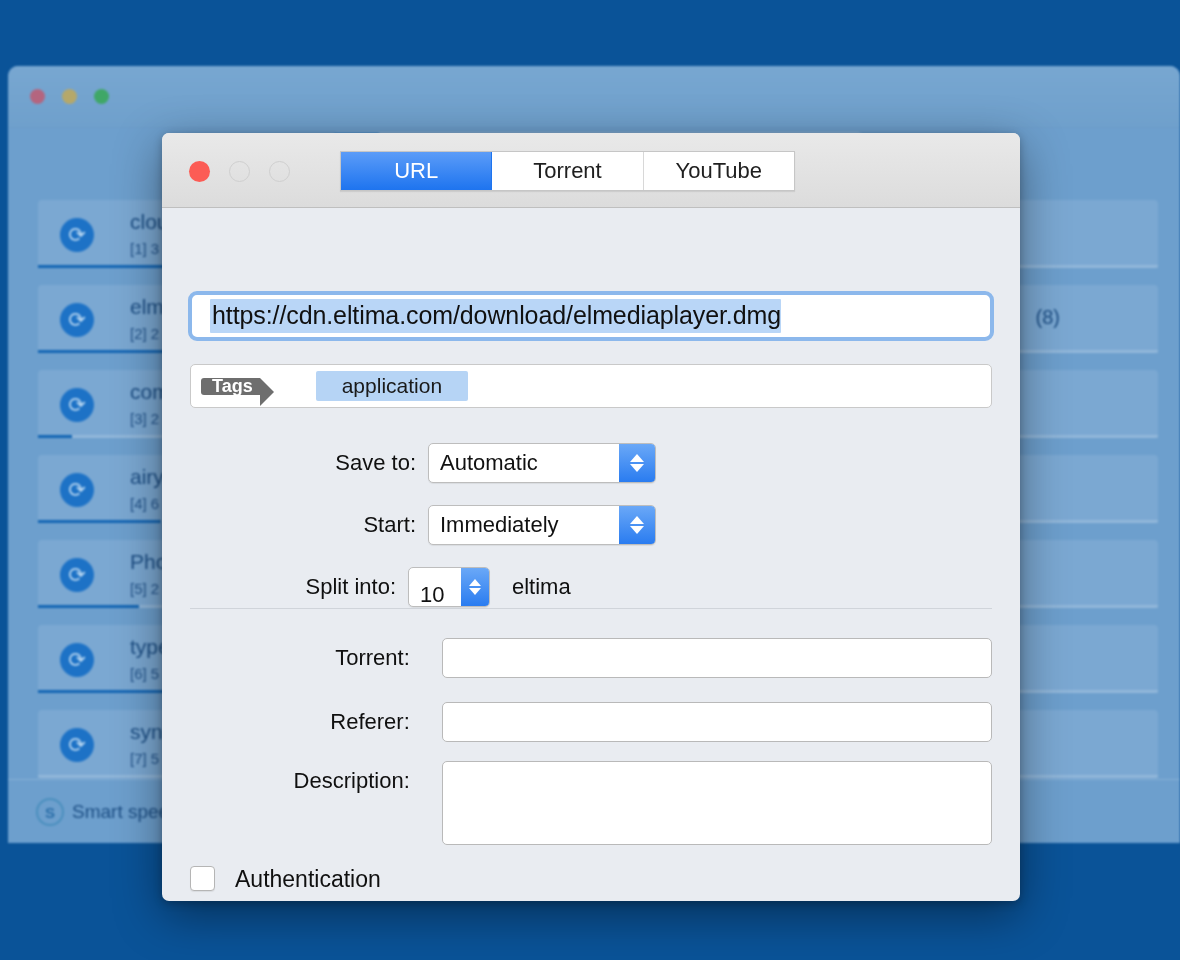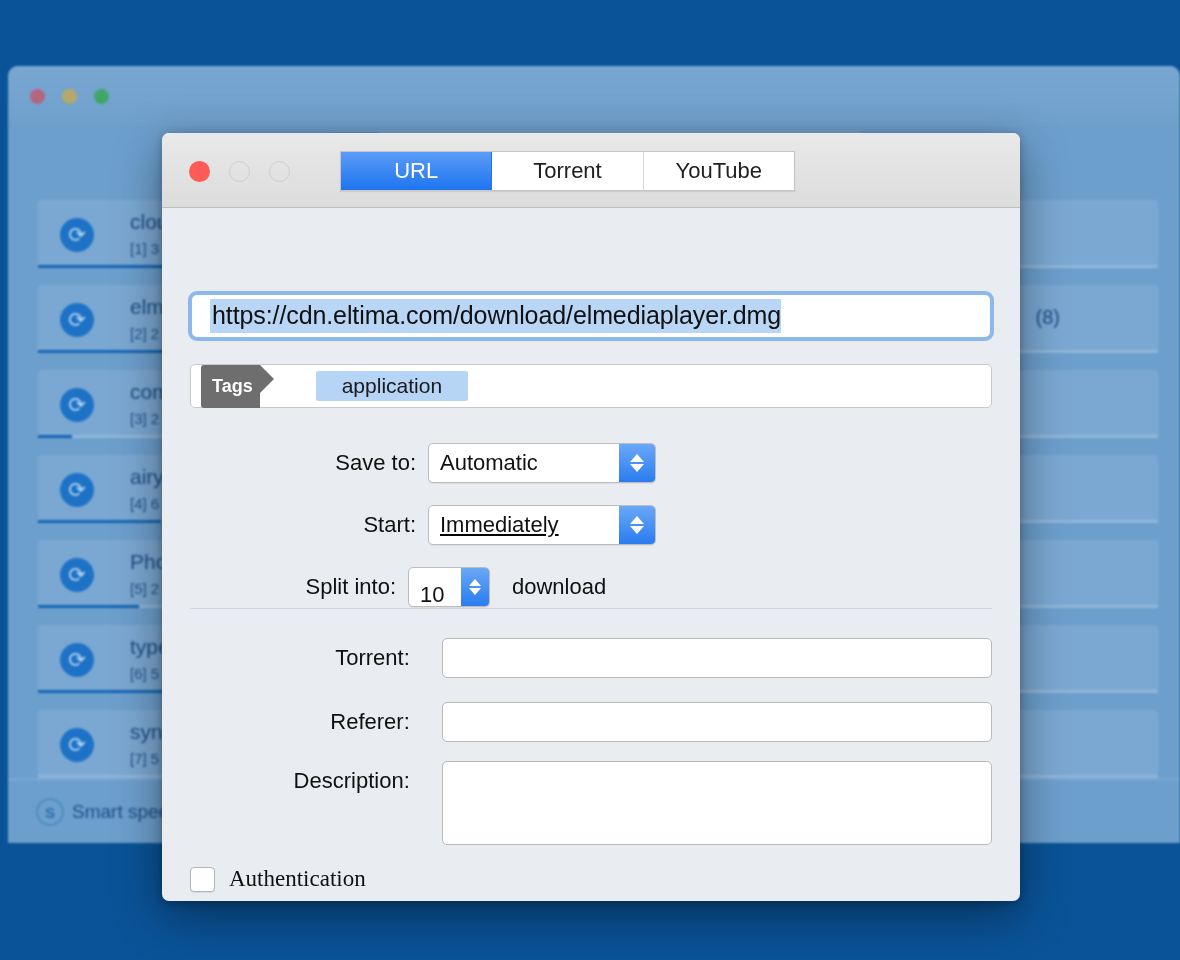--- a/index.html
+++ b/index.html
@@ -138,21 +138,21 @@
     position: absolute; left: 20px; top: 6px; font-size: 25px; color: #101010;
     white-space: nowrap; pointer-events: none; letter-spacing: -0.1px;
   }
 
   .tags-wrap {
     position: absolute; left: 28px; top: 156px; width: 802px; height: 44px;
     background: #fff; border: 1px solid #c9c9c9; border-radius: 5px;
     display: flex; align-items: center;
   }
   .tags-badge {
-    position: relative; margin-left: 10px; height: 43px; background: #6e6e6e;
+    position: relative; margin-left: 10px; height: 17px; background: #6e6e6e;
     color: #fff; font-size: 18px; font-weight: 700;
     display: flex; align-items: center; padding: 0 7px 0 11px;
     border-top-left-radius: 3px; border-bottom-left-radius: 3px;
   }
   .tags-badge::after {
     content: ""; position: absolute; right: -14px; top: 0;
     width: 0; height: 0; border-top: 14.5px solid transparent;
     border-bottom: 14.5px solid transparent; border-left: 14px solid #6e6e6e;
   }
   .tag-chip {
@@ -184,21 +184,21 @@
     background: #fff; border: 1px solid #b9b9b9; border-radius: 5px;
     font-family: "Liberation Sans", sans-serif; font-size: 21px; color: #111;
     padding: 6px 10px; outline: none; resize: none;
   }
 
   .divider {
     position: absolute; left: 28px; top: 400px; width: 802px; height: 1px;
     background: #d0d4da;
   }
 
-  .auth-row { position: absolute; left: 28px; top: 658px; display: flex; align-items: flex-end; gap: 14px; font-family: Liberation Serif, serif; }
+  .auth-row { position: absolute; left: 28px; top: 658px; display: flex; align-items: flex-start; gap: 20px; }
   .checkbox {
     width: 25px; height: 25px; background: #fff;
     border: 1px solid #b5b5b5; border-radius: 4px;
     box-shadow: 0 1px 1px rgba(0,0,0,0.07);
   }
   .auth-label { font-size: 23px; color: #101010; }
 </style>
 </head>
 <body>
 
@@ -327,39 +327,39 @@
           <span class="popup-val">Automatic</span>
           <span class="stepper">
             <span class="chev up"></span>
               <span class="chev dn"></span>
           </span>
         </div>
       </div>
 
       <div class="field-row" style="left:28px; top:297px; width:466px; justify-content:flex-end;">
         <span class="f-label" style="width:206px;">Start:</span>
-        <div class="popup" style="width:228px; margin-left:12px;text-decoration:underline;">
+        <div class="popup" style="width:228px; margin-left:12px;">
           <span class="popup-val">Immediately</span>
           <span class="stepper">
             <span class="chev up"></span>
               <span class="chev dn"></span>
           </span>
         </div>
       </div>
 
       <div class="field-row" style="left:28px; top:359px;">
         <span class="f-label" style="width:206px;">Split into:</span>
         <div class="popup" style="width:82px; margin-left:12px;">
           <span class="popup-val" style="margin-top:16px;">10</span>
           <span class="stepper" style="width:28px;">
             <span class="chev up" style="border-left-width:6px;border-right-width:6px;border-bottom-width:7px;"></span>
             <span class="chev dn" style="border-left-width:6px;border-right-width:6px;border-top-width:7px;"></span>
           </span>
         </div>
-        <span class="f-label" style="margin-left:22px;">download</span>
+        <span class="f-label" style="margin-left:22px;">eltima</span>
       </div>
 
       <div class="divider"></div>
 
       <div class="field-row" style="left:28px; top:430px; width:802px;">
         <span class="f-label" style="width:228px;">Torrent:</span>
         <input class="txtfield" style="width: 570px; height: 40px; margin-left: 32px;" placeholder="">
       </div>
 
       <div class="field-row" style="left:28px; top:494px; width:802px;">

